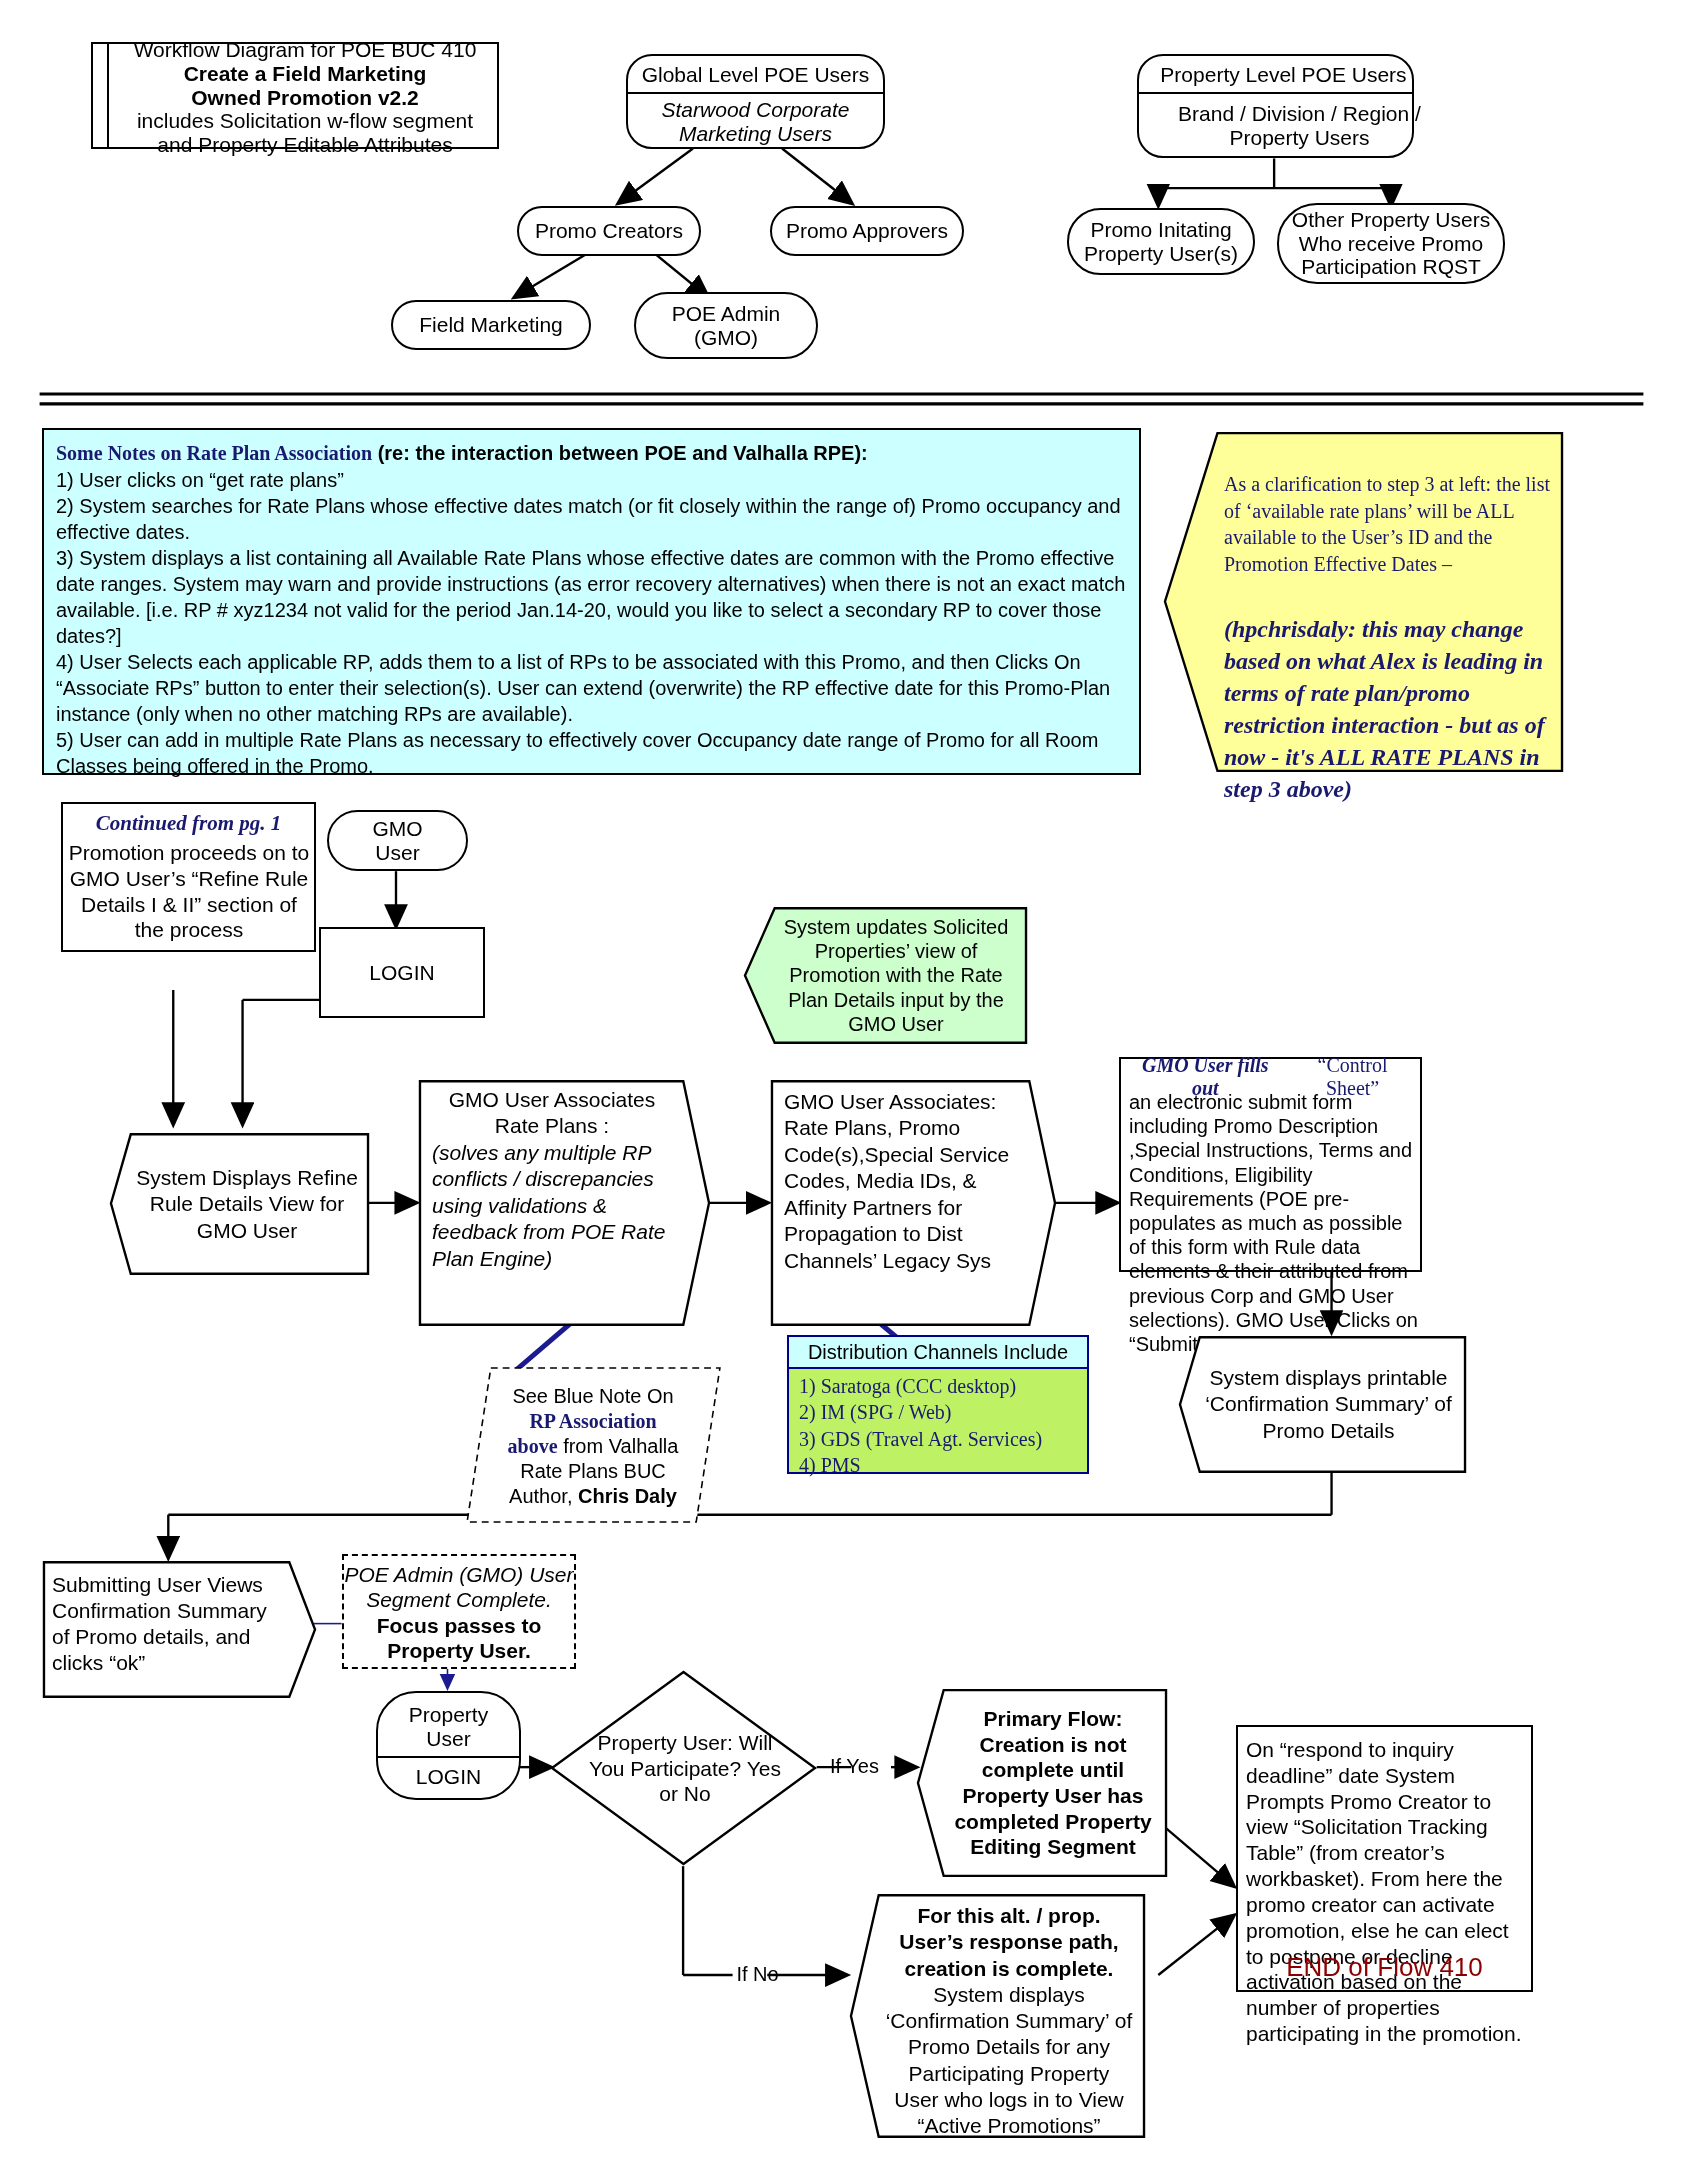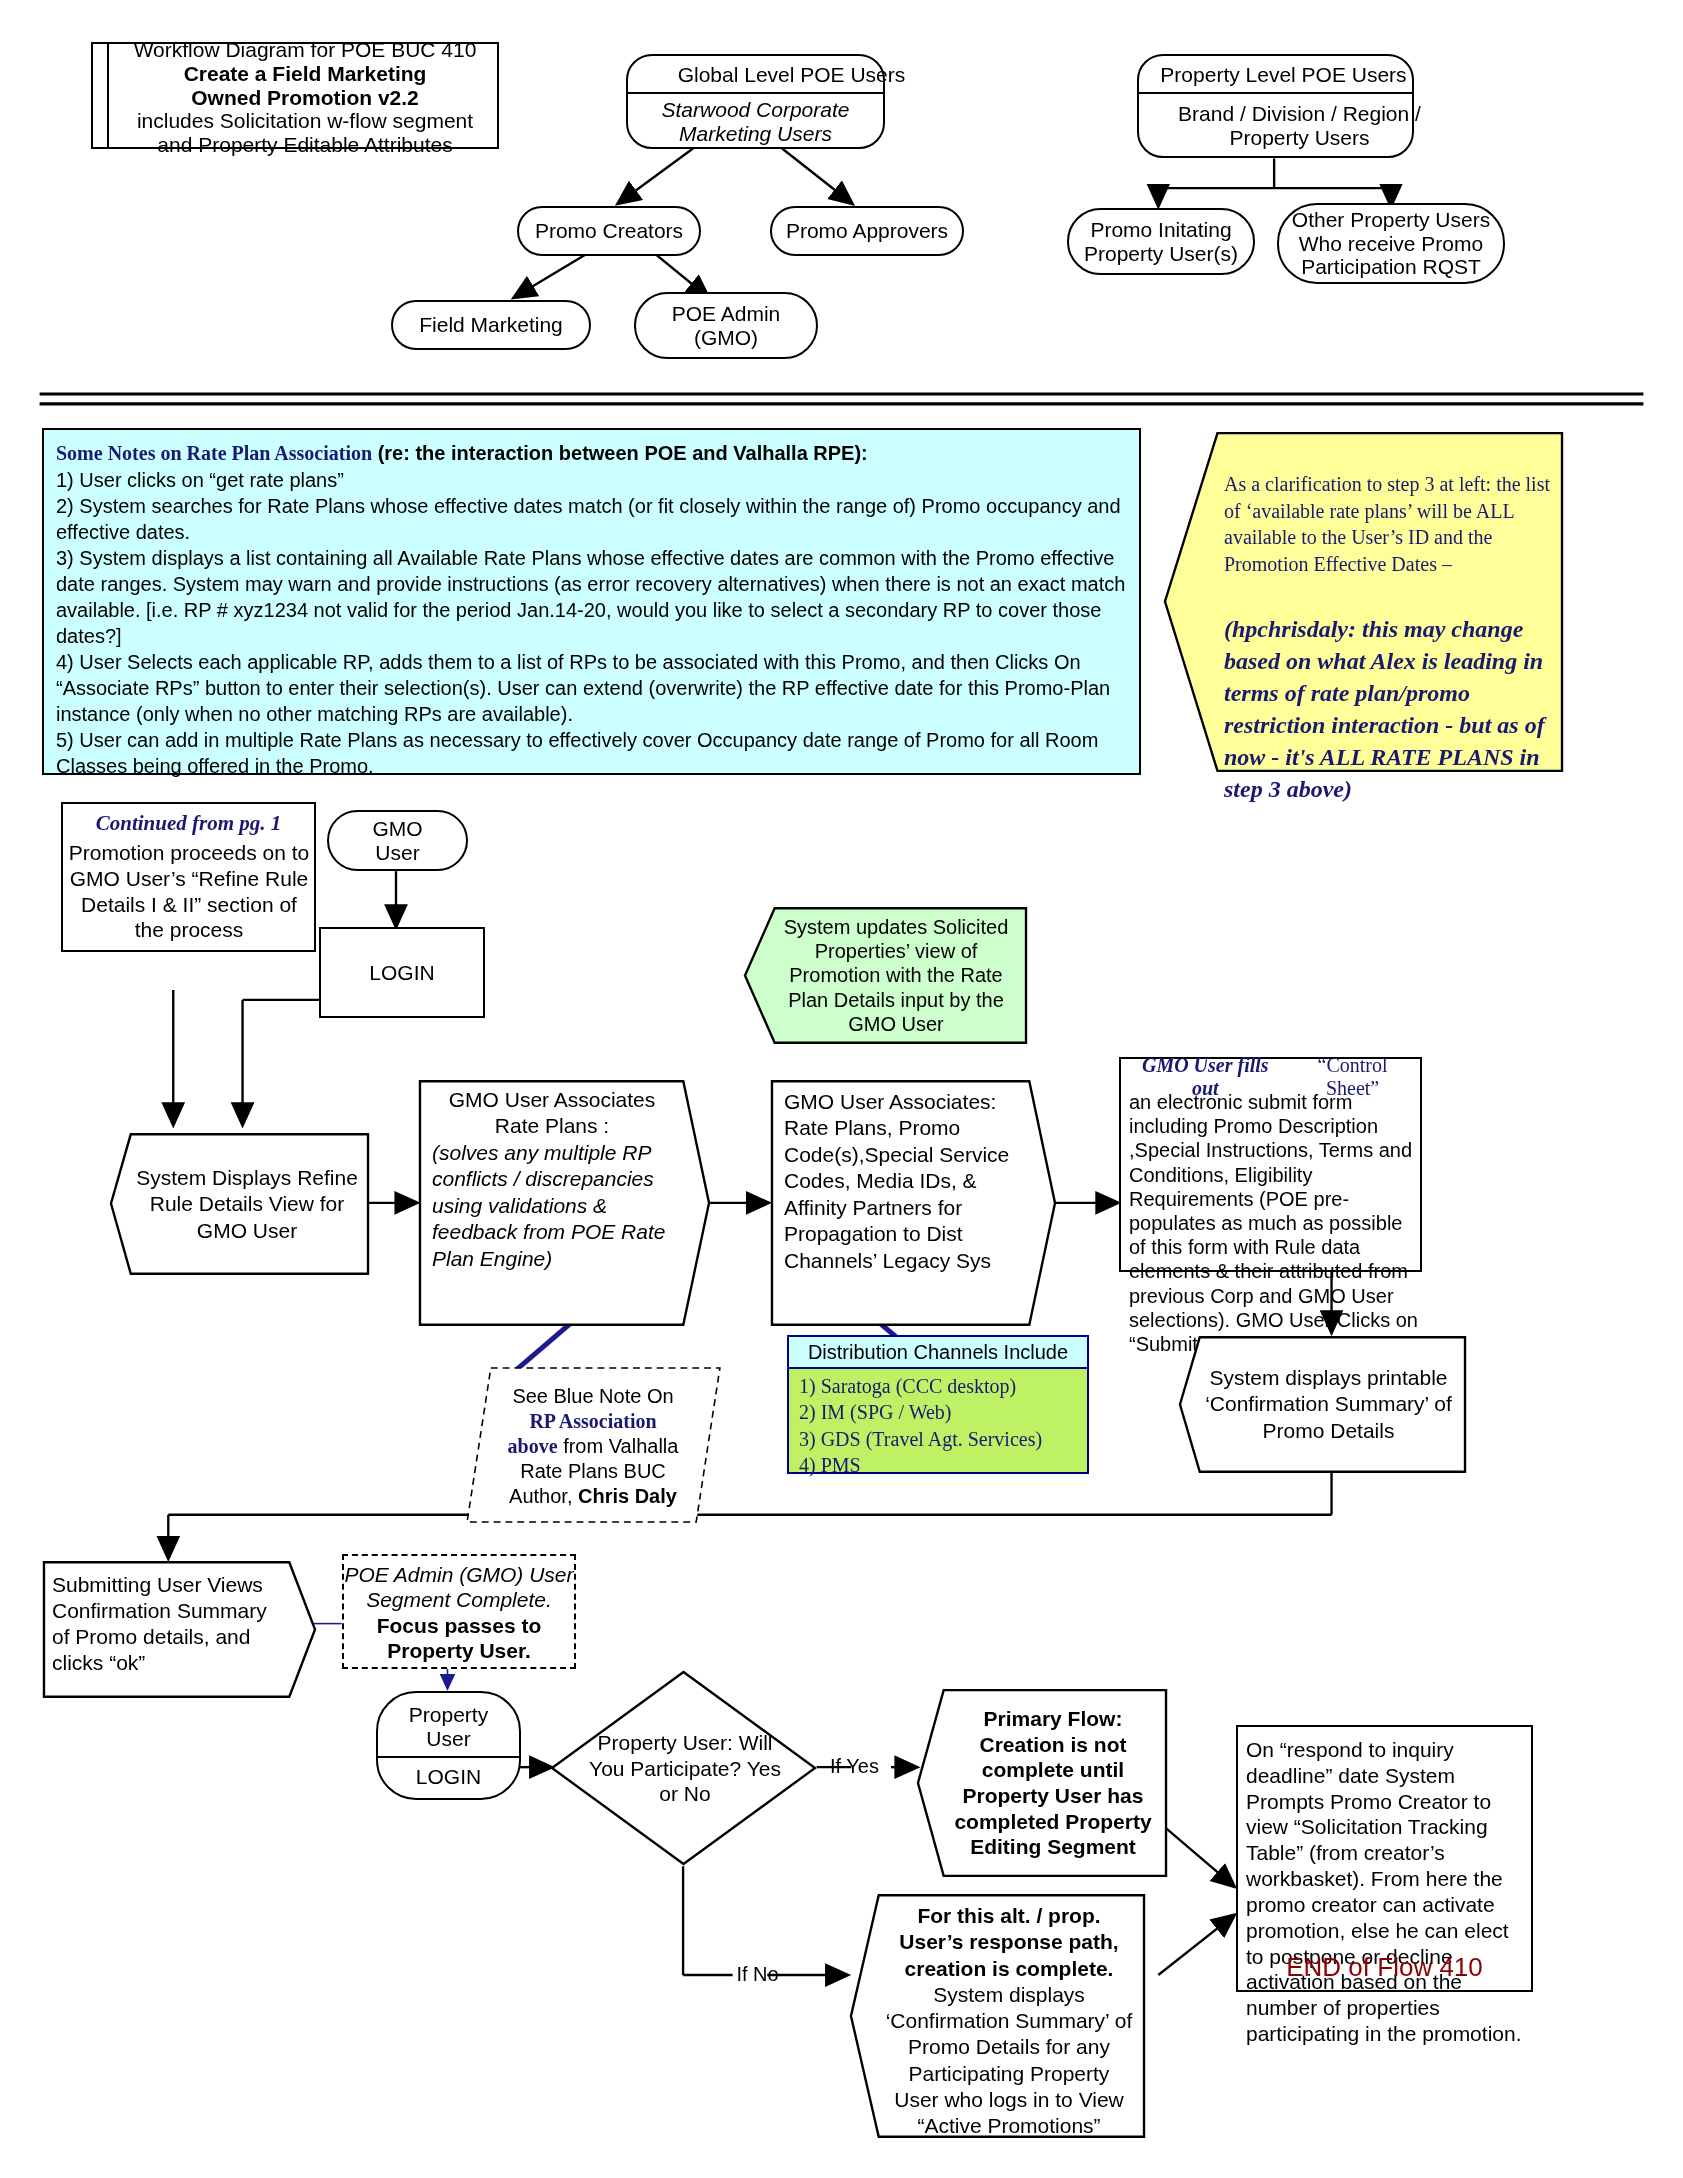--- a/index.html
+++ b/index.html
@@ -110,21 +110,21 @@
     <div class="abs ctr txt" style="left:20px;top:4px;width:384px;height:99px;flex-direction:column;font-size:21px;">
       <span>Workflow Diagram for POE BUC 410</span>
       <span class="b">Create a Field Marketing</span>
       <span class="b">Owned Promotion v2.2</span>
       <span>includes Solicitation w-flow segment</span>
       <span>and Property Editable Attributes</span>
     </div>
   </div>
 
   <div class="abs rrect" style="left:626px;top:54px;width:259px;height:95px;">
-    <div class="abs ctr" style="left:0;top:2px;width:255px;height:34px;font-size:21px;margin-left:36px;">Global Level POE Users</div>
+    <div class="abs ctr" style="left:0;top:2px;width:255px;height:34px;font-size:21px;">Global Level POE Users</div>
     <div class="abs" style="left:-2px;top:36px;width:259px;height:2px;background:#000;"></div>
     <div class="abs ctr txt" style="left:0;top:40px;width:255px;height:51px;flex-direction:column;font-size:21px;font-style:italic;">
       <span>Starwood Corporate</span>
       <span>Marketing Users</span>
     </div>
   </div>
 
   <div class="abs term ctr" style="left:517px;top:206px;width:184px;height:50px;font-size:21px;">
     <span>Promo Creators</span>
   </div>

